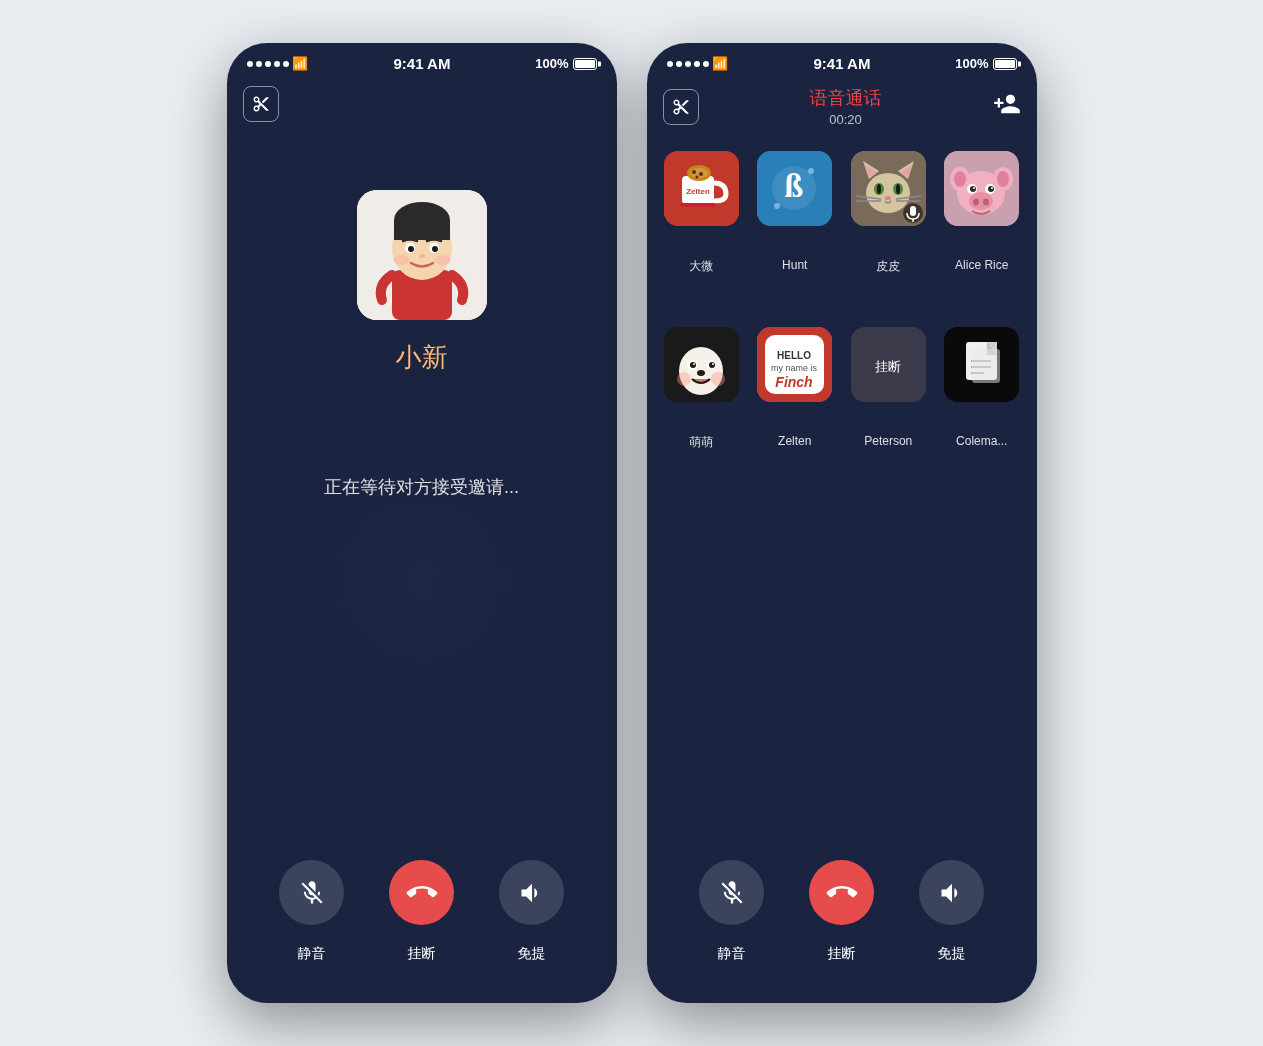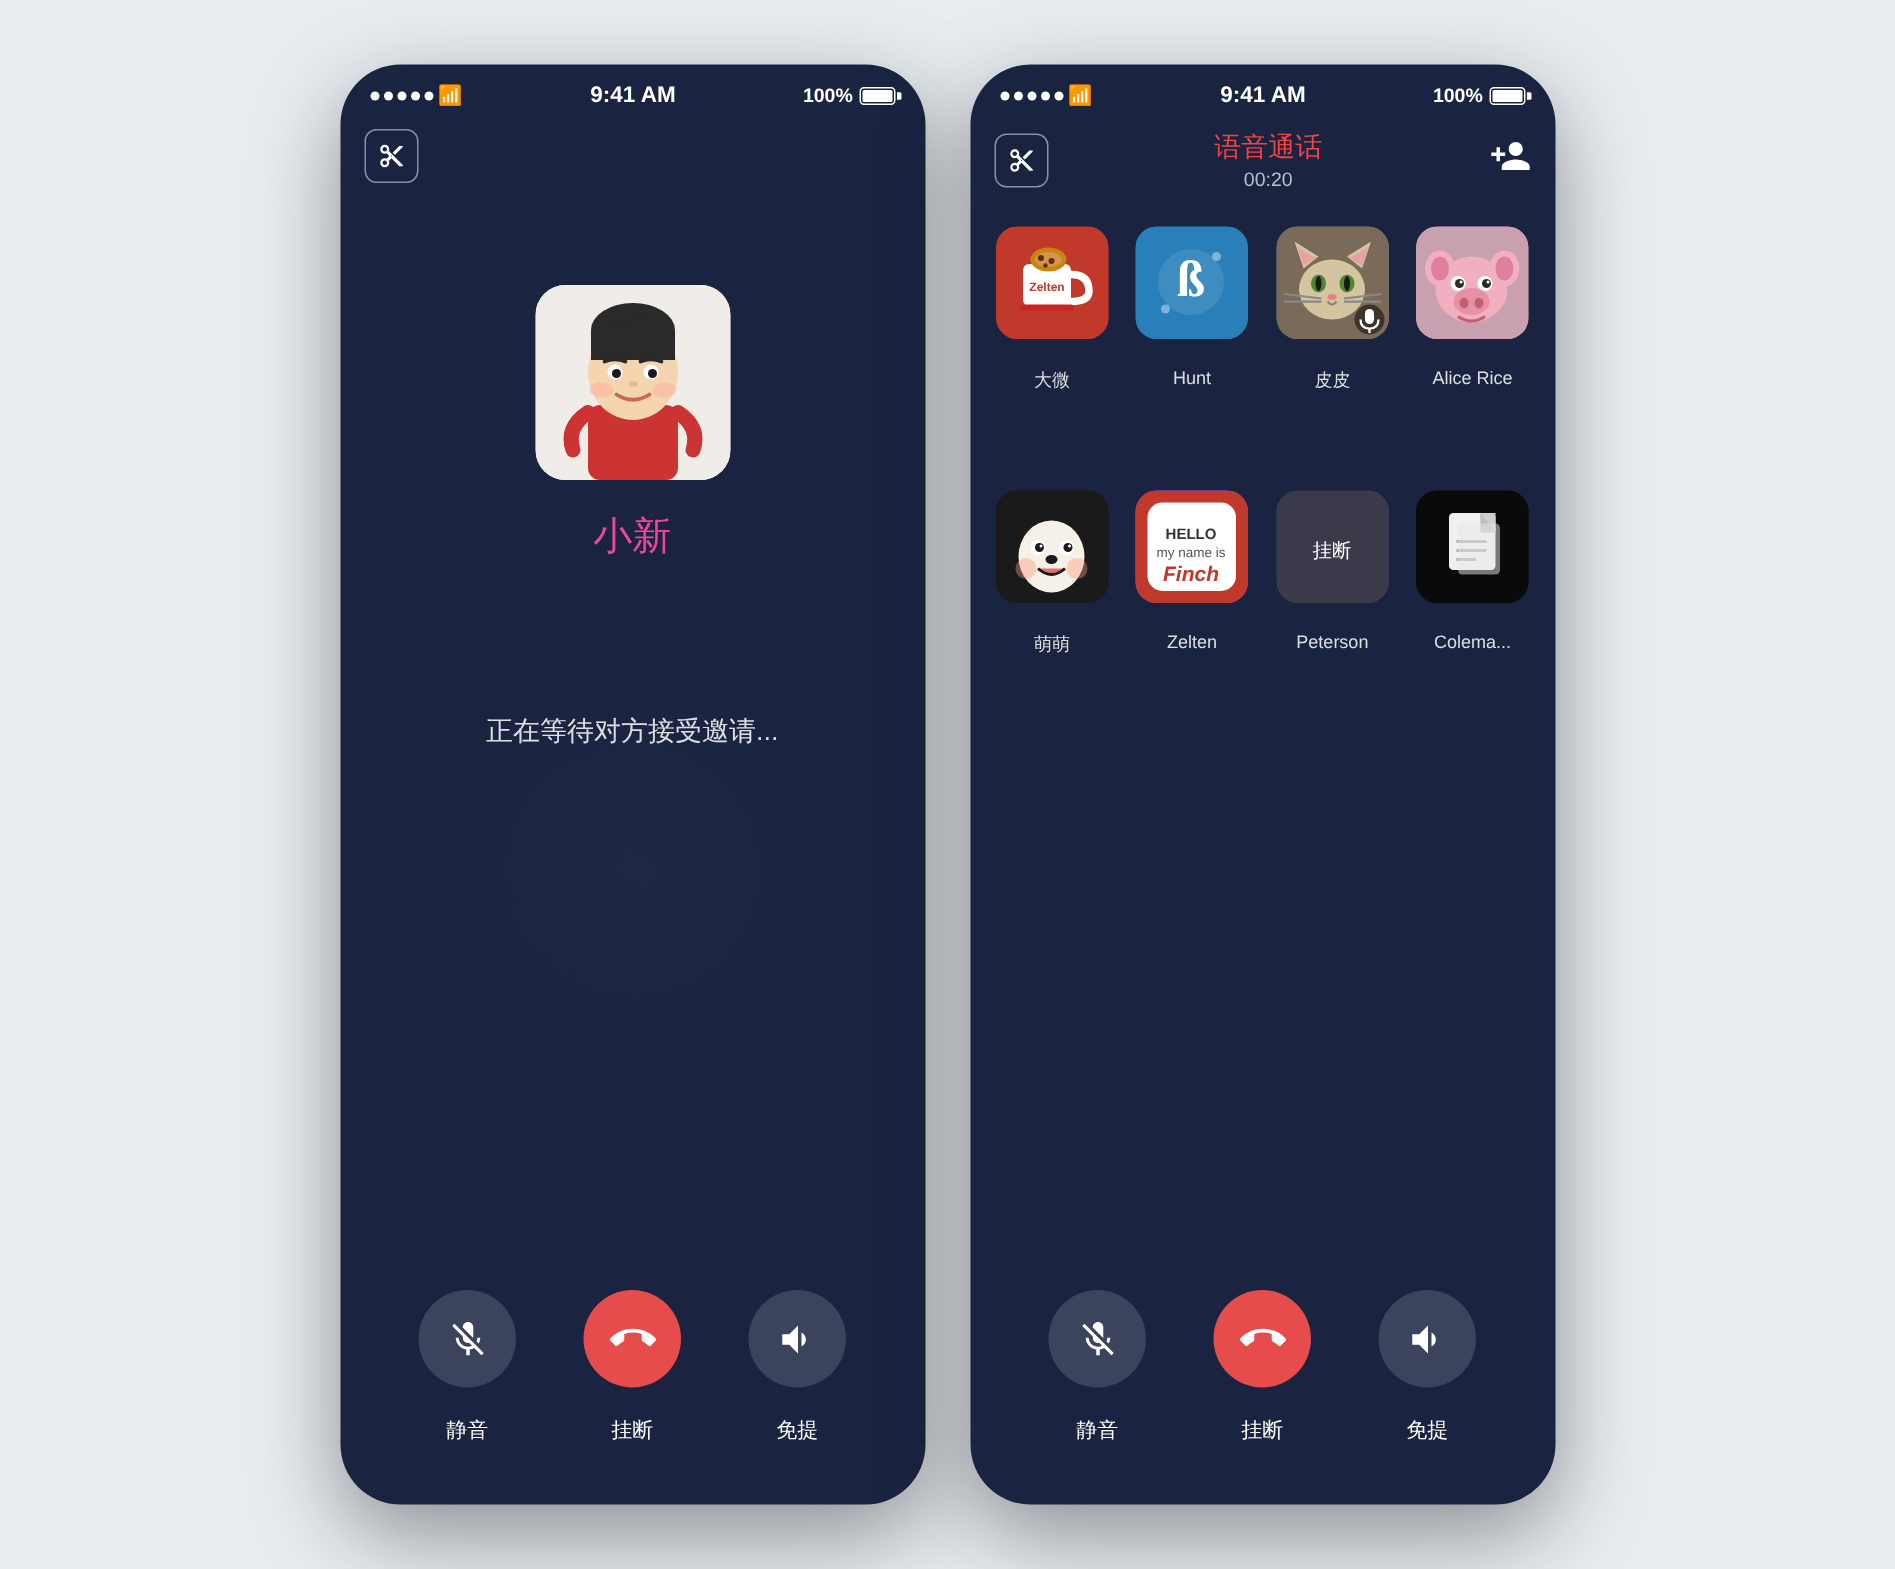--- a/index.html
+++ b/index.html
@@ -91,21 +91,21 @@
       border-radius: 20px;
       overflow: hidden;
       background: white;
       display: flex;
       align-items: center;
       justify-content: center;
       margin-bottom: 20px;
     }
 
     .caller-name {
-      color: #ec4899;
+      color: #fdba74;
       font-size: 26px;
       font-weight: 400;
       margin-bottom: 40px;
     }
 
     .waiting-text {
       color: rgba(255,255,255,0.85);
       font-size: 18px;
       margin-top: 60px;
     }
@@ -167,38 +167,39 @@
       grid-template-columns: repeat(4, 1fr);
       gap: 16px;
       padding: 16px;
       flex: 1;
     }
 
     .participant-item {
       display: flex;
       flex-direction: column;
       align-items: center;
-      gap: 19px;
+      gap: 8px;
     }
 
     .participant-avatar {
       width: 75px;
       height: 75px;
       border-radius: 14px;
       overflow: hidden;
       display: flex;
       align-items: center;
       justify-content: center;
       font-size: 28px;
     }
 
     .participant-name {
       color: rgba(255,255,255,0.85);
       font-size: 12px;
       text-align: center;
+      margin-top: 24px;
     }
 
     
     .av-dawei { background: #c0392b; }
     .av-hunt { background: #2980b9; }
     .av-pipi { background: #8a7a6a; }
     .av-mengmeng { background: #1a1a1a; }
     .av-alice { background: #d4a0b0; }
     .av-holland { background: #d946ef; }
     .av-peterson { background: #3a3a4a; }

